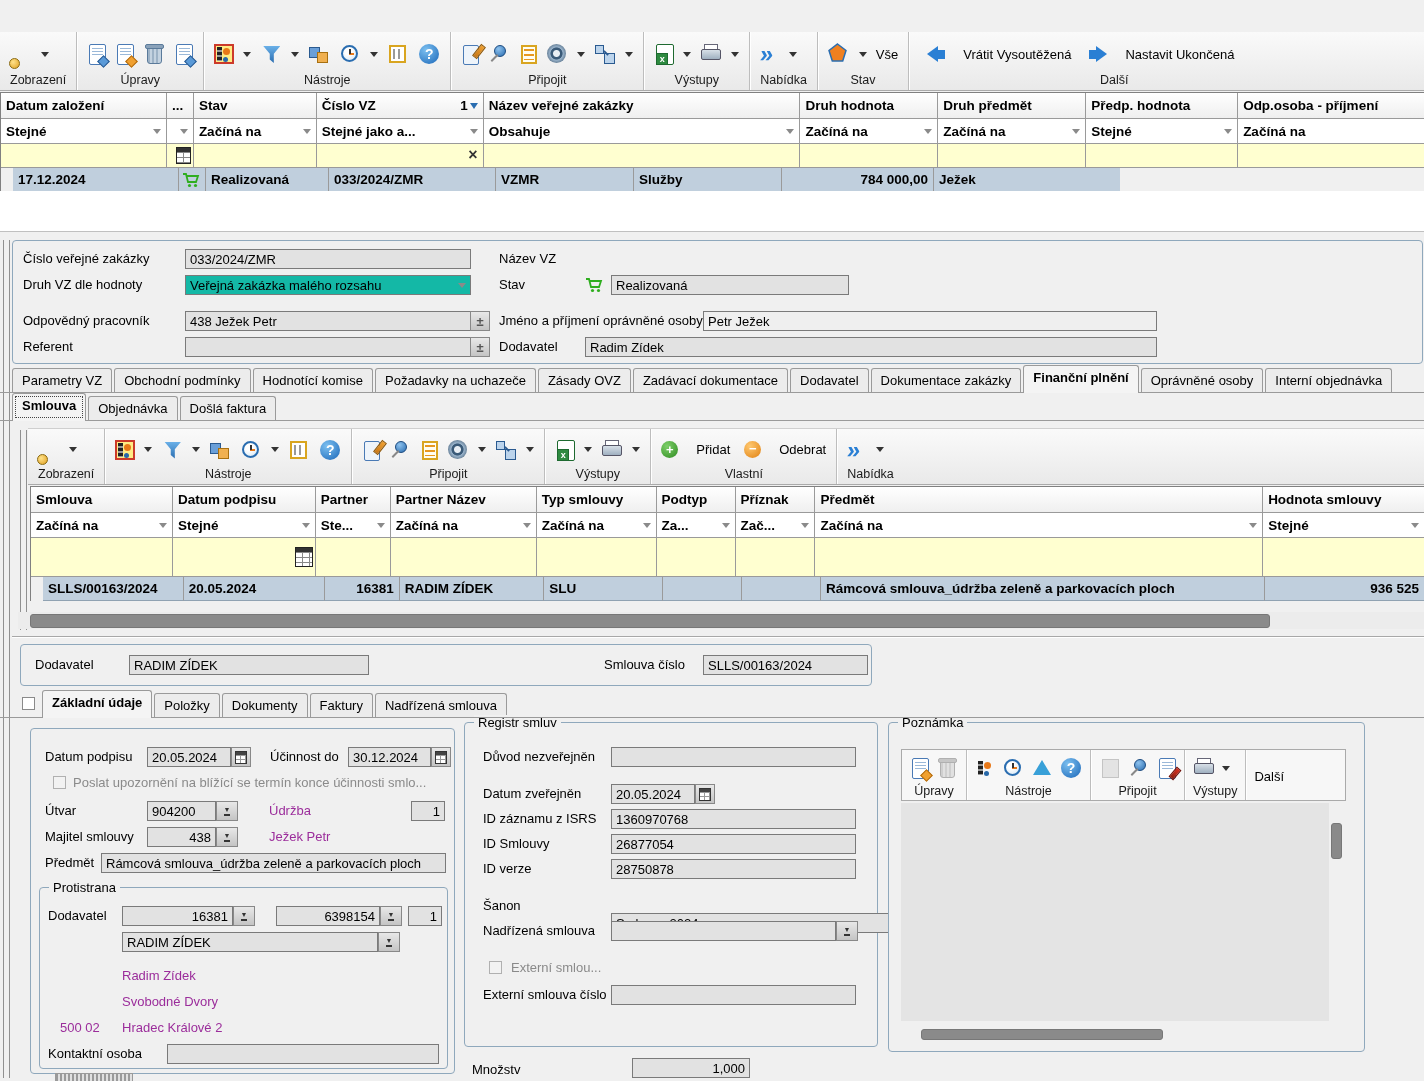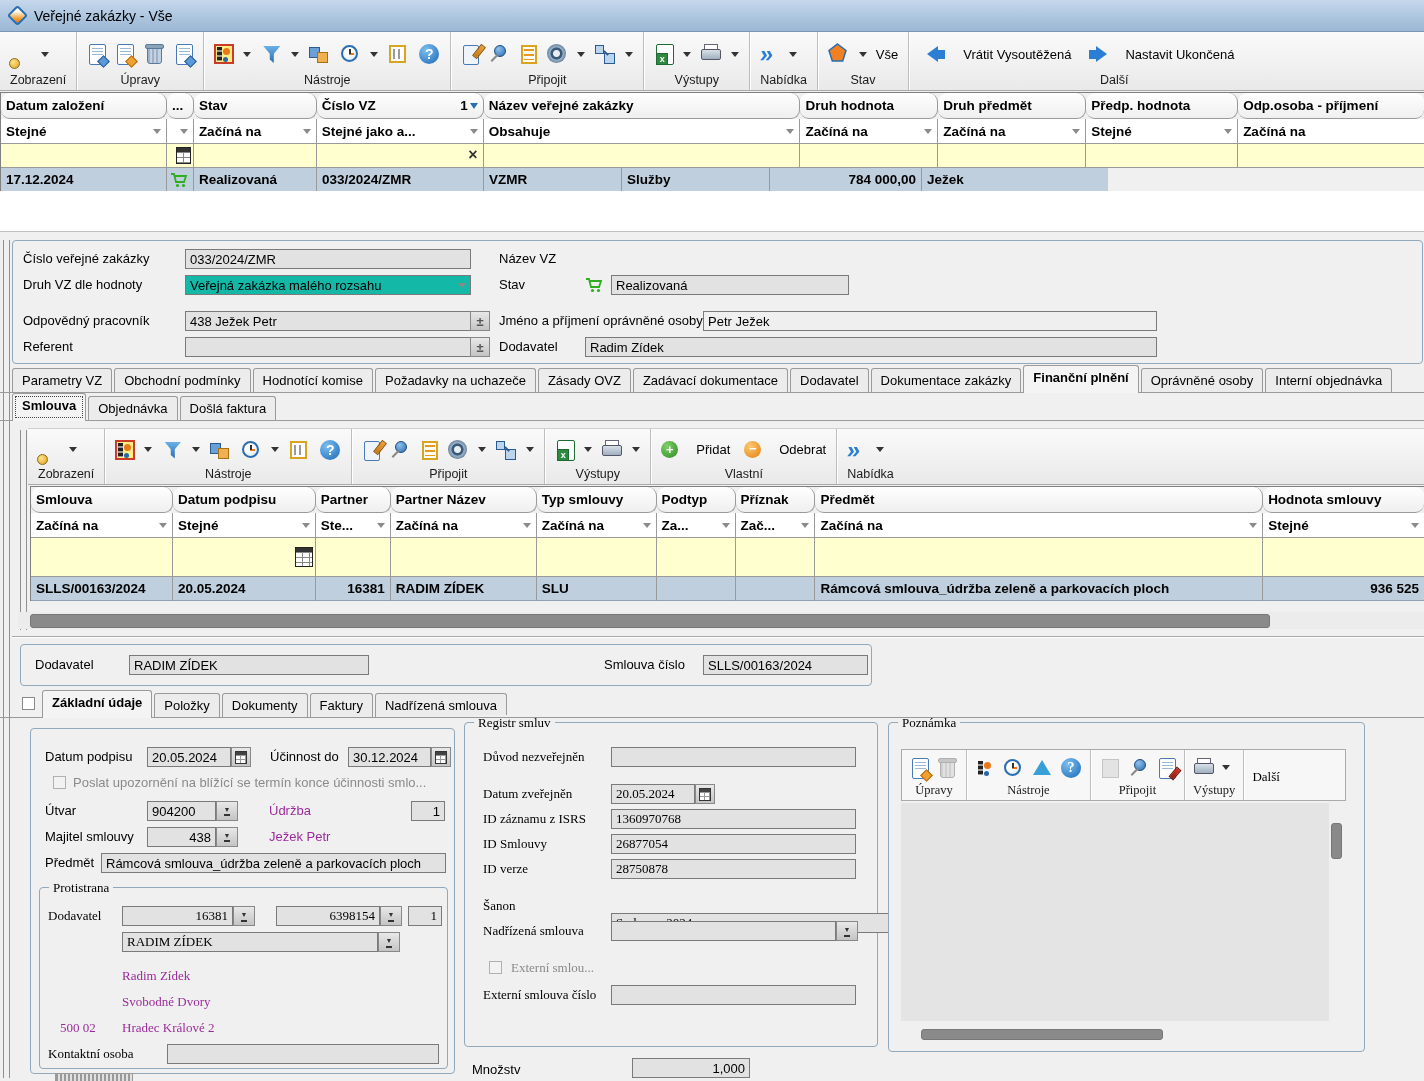--- a/index.html
+++ b/index.html
@@ -77,25 +77,25 @@
   .arr{display:inline-flex;align-items:center;flex:none;}
   .arr .tri-l{width:0;height:0;border-top:8px solid transparent;border-bottom:8px solid transparent;border-right:11px solid #2a7fd4;}
   .arr .tri-r{width:0;height:0;border-top:8px solid transparent;border-bottom:8px solid transparent;border-left:11px solid #2a7fd4;}
   .arr .bar{width:7px;height:9px;background:#2a7fd4;}
   .cartsvg{flex:none;}
   
   .tbl{position:absolute;border-top:1px solid #808080;border-left:1px solid #808080;box-sizing:border-box;}
   .trow{display:flex;}
   .cell{box-sizing:border-box;border-right:1px solid #9a9a9a;border-bottom:1px solid #9a9a9a;padding:0 5px;
     overflow:hidden;white-space:nowrap;display:flex;align-items:center;font-weight:bold;font-size:13.5px;}
-  .hrow{height:26px;} .hrow .cell{background:linear-gradient(#ffffff,#efefef);border-radius:9px;}
+  .hrow{height:26px;} .hrow .cell{background:linear-gradient(#ffffff,#efefef);}
   .frow{height:25px;} .frow .cell{background:#fff;justify-content:space-between;}
   .yrow{height:24px;} .yrow .cell{background:#ffffd0;}
   .t2 .yrow{height:39px;}
-  .drow{height:24px;} .drow .cell{background:#c0cfdd;border-bottom:1px solid #90a2b2;}
+  .drow{height:24px;padding-left:12px;} .drow .cell{background:#c0cfdd;border-bottom:1px solid #90a2b2;}
   .ar{justify-content:flex-end;}
   .t1 .c0{width:166px}.t1 .c1{width:27px}.t1 .c2{width:123px}.t1 .c3{width:167px}.t1 .c4{width:317px}
   .t1 .c5{width:138px}.t1 .c6{width:148px}.t1 .c7{width:152px}.t1 .c8{width:186px}
   .t2 .c0{width:142px}.t2 .c1{width:143px}.t2 .c2{width:75px}.t2 .c3{width:146px}.t2 .c4{width:120px}
   .t2 .c5{width:79px}.t2 .c6{width:80px}.t2 .c7{width:448px}.t2 .c8{width:161px}
   .chev{width:0;height:0;border-left:4px solid transparent;border-right:4px solid transparent;border-top:5px solid #8a8a8a;flex:none;margin-left:4px;}
   .sortwrap{display:flex;align-items:center;gap:2px;margin-left:auto;font-weight:bold;}
   .sortarrow{width:0;height:0;border-left:4px solid transparent;border-right:4px solid transparent;border-top:6px solid #2a6db0;}
   .xmark:after{content:"×";font-size:16px;font-weight:bold;color:#333;line-height:14px;}
   
@@ -117,42 +117,38 @@
   .chk.dis{background:#f2f2f2;border-color:#b0b0b0;}
   
   .tabs{position:absolute;display:flex;gap:2px;align-items:flex-end;}
   .tab{box-sizing:border-box;border:1px solid #9a9a9a;border-bottom:none;border-radius:3px 3px 0 0;
     background:#ececec;padding:4px 9px 3px;font-size:13px;white-space:nowrap;height:25px;}
   .tab.active{background:#f4f4f4;font-weight:bold;height:28px;position:relative;z-index:3;}
   .tab.focus{outline:1px dotted #444;outline-offset:-4px;}
   .tabline{position:absolute;height:1px;background:#9a9a9a;z-index:1;}
   
   .panel{position:absolute;border:1px solid #8fa8bc;border-radius:4px;background:#f0f0f0;box-sizing:border-box;}
-  .fset{position:absolute;border:1px solid #8fa8bc;border-radius:4px;box-sizing:border-box;font-family:Liberation Serif, serif;}
+  .fset{position:absolute;border:1px solid #8fa8bc;border-radius:4px;box-sizing:border-box;}
   .legend{position:absolute;top:-8px;left:9px;background:#f0f0f0;padding:0 4px;font-size:13px;line-height:15px;}
   .vstrip{position:absolute;width:5px;background:#f0f0f0;border-left:1px solid #909090;border-right:1px solid #909090;}
   .hsep{position:absolute;height:1px;background:#a8a8a8;box-shadow:0 1px 0 #fff;}
   .scrthumb{position:absolute;background:#8a8a8a;border:1px solid #777;border-radius:3px;}
   .scrtrack{position:absolute;background:#ececec;}
   .hatch{position:absolute;background:repeating-linear-gradient(90deg,#9a9a9a 0 2px,#e0e0e0 2px 4px);border:1px solid #9a9a9a;}
   
   .minibar{position:absolute;display:flex;background:#f7f7f7;border:1px solid #aaa;box-sizing:border-box;}
   .minibar .tb-group{padding:4px 8px 1px;}
   .minibar .tb-icons{gap:7px;}
   .txtarea{position:absolute;background:#e4e4e4;}
 </style>
 </head>
 <body>
 
 <div class="screen">
 
-  <div class="titlebar">
-    <span class="appico"></span>
-    <span>Veřejné zakázky - Vše</span>
-  </div>
 
   <div class="toolbar" style="left:0;top:32px;width:1424px;height:59px;">
     <div class="tb-group">
       <div class="tb-icons">
         <span class="ico"><span class="i-view"></span></span>
         <span class="dd"></span>
       </div>
       <div class="tb-label">Zobrazení</div>
     </div>
     <div class="tb-group">

